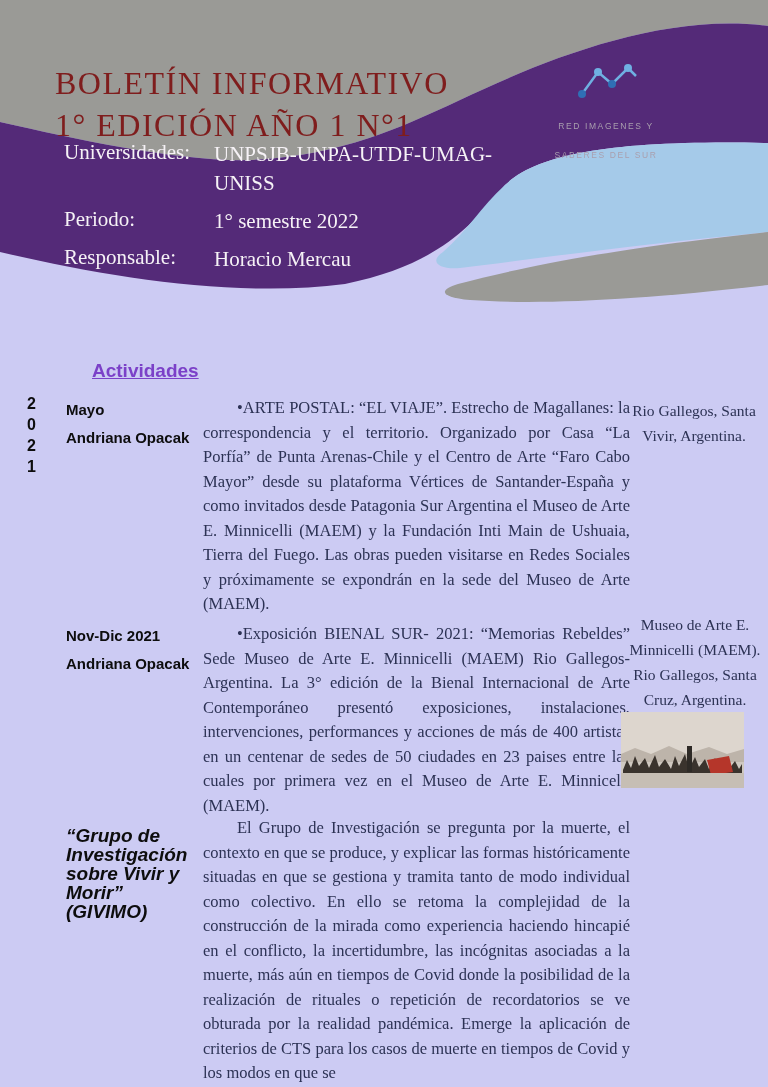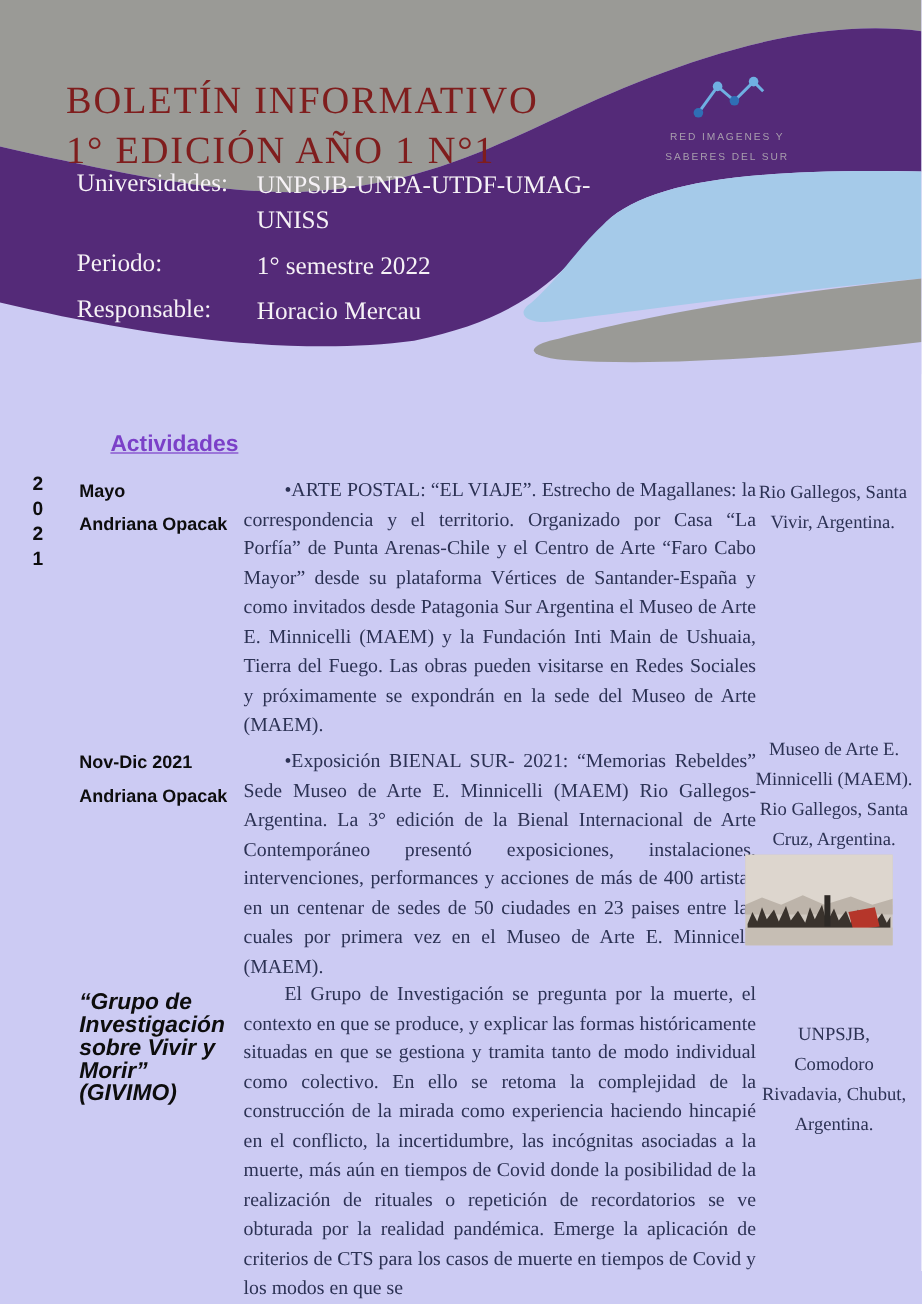--- a/index.html
+++ b/index.html
@@ -15,21 +15,21 @@
     font-size:32px;line-height:42px;letter-spacing:1.5px;
     font-family:"Liberation Serif", serif;font-weight:normal;margin-top:36px;
   }
   .fields{position:absolute;left:64px;top:140px;width:470px;color:#f6f2f6;font-size:21px;}
   .field-row{display:flex;margin-bottom:9px;}
   .field-label{width:150px;flex:none;}
   .field-value{max-width:285px;line-height:29px;}
   .logo{position:absolute;left:546px;top:62px;width:120px;text-align:center;
         font-family:"Liberation Sans", sans-serif;}
   .logo-name{color:#ffffff;font-weight:bold;font-size:34px;letter-spacing:1px;line-height:36px;}
-  .logo-sub{color:#a99fae;font-size:8.5px;letter-spacing:1.6px;line-height:13px;margin-top:3px;}
+  .logo-sub{color:#a99fae;font-size:8.5px;letter-spacing:1.6px;line-height:13px;margin-top:16px;}
   
   .section-title{
     position:absolute;left:92px;top:360px;
     font-family:"Liberation Sans", sans-serif;font-weight:bold;
     font-size:19px;color:#7b40c8;text-decoration:underline;
   }
   .year-col{
     position:absolute;left:27px;top:393px;display:flex;flex-direction:column;
     font-family:"Liberation Sans", sans-serif;font-weight:bold;
     font-size:16px;line-height:21px;color:#0d0d0d;
@@ -135,15 +135,14 @@
     <rect x="0" y="0" width="123" height="42" fill="#ddd6ce"></rect>
     <path d="M0,42 L14,36 30,42 48,34 66,42 88,35 106,42 123,37 V50 H0 Z" fill="#bdb4aa"></path>
     <path d="M2,58 L6,48 10,56 14,44 18,54 24,46 28,56 34,43 38,55 44,47 50,57 54,44 58,54 64,42 68,57 74,45 78,55 84,47 88,57 94,46 98,56 104,48 108,57 114,49 118,57 121,52 121,62 2,62 Z" fill="#3a332d"></path>
     <rect x="66" y="34" width="5" height="26" fill="#2e2a26"></rect>
     <path d="M86,48 L108,44 112,60 90,63 Z" fill="#b5362a"></path>
     <rect x="0" y="61" width="123" height="15" fill="#c6beb4"></rect>
   </svg>
 
   <div id="label-3" class="entry-label">“Grupo de Investigación sobre Vivir y Morir” (GIVIMO)</div>
   <div id="para-3" class="para">El Grupo de Investigación se pregunta por la muerte, el contexto en que se produce, y explicar las formas históricamente situadas en que se gestiona y tramita tanto de modo individual como colectivo. En ello se retoma la complejidad de la construcción de la mirada como experiencia haciendo hincapié en el conflicto, la incertidumbre, las incógnitas asociadas a la muerte, más aún en tiempos de Covid donde la posibilidad de la realización de rituales o repetición de recordatorios se ve obturada por la realidad pandémica. Emerge la aplicación de criterios de CTS para los casos de muerte en tiempos de Covid y los modos en que se</div>
-  <div id="loc-3" class="loc">UNPSJB, Comodoro Rivadavia, Chubut, Argentina.</div>
 
 </div>
 
 </body></html>

